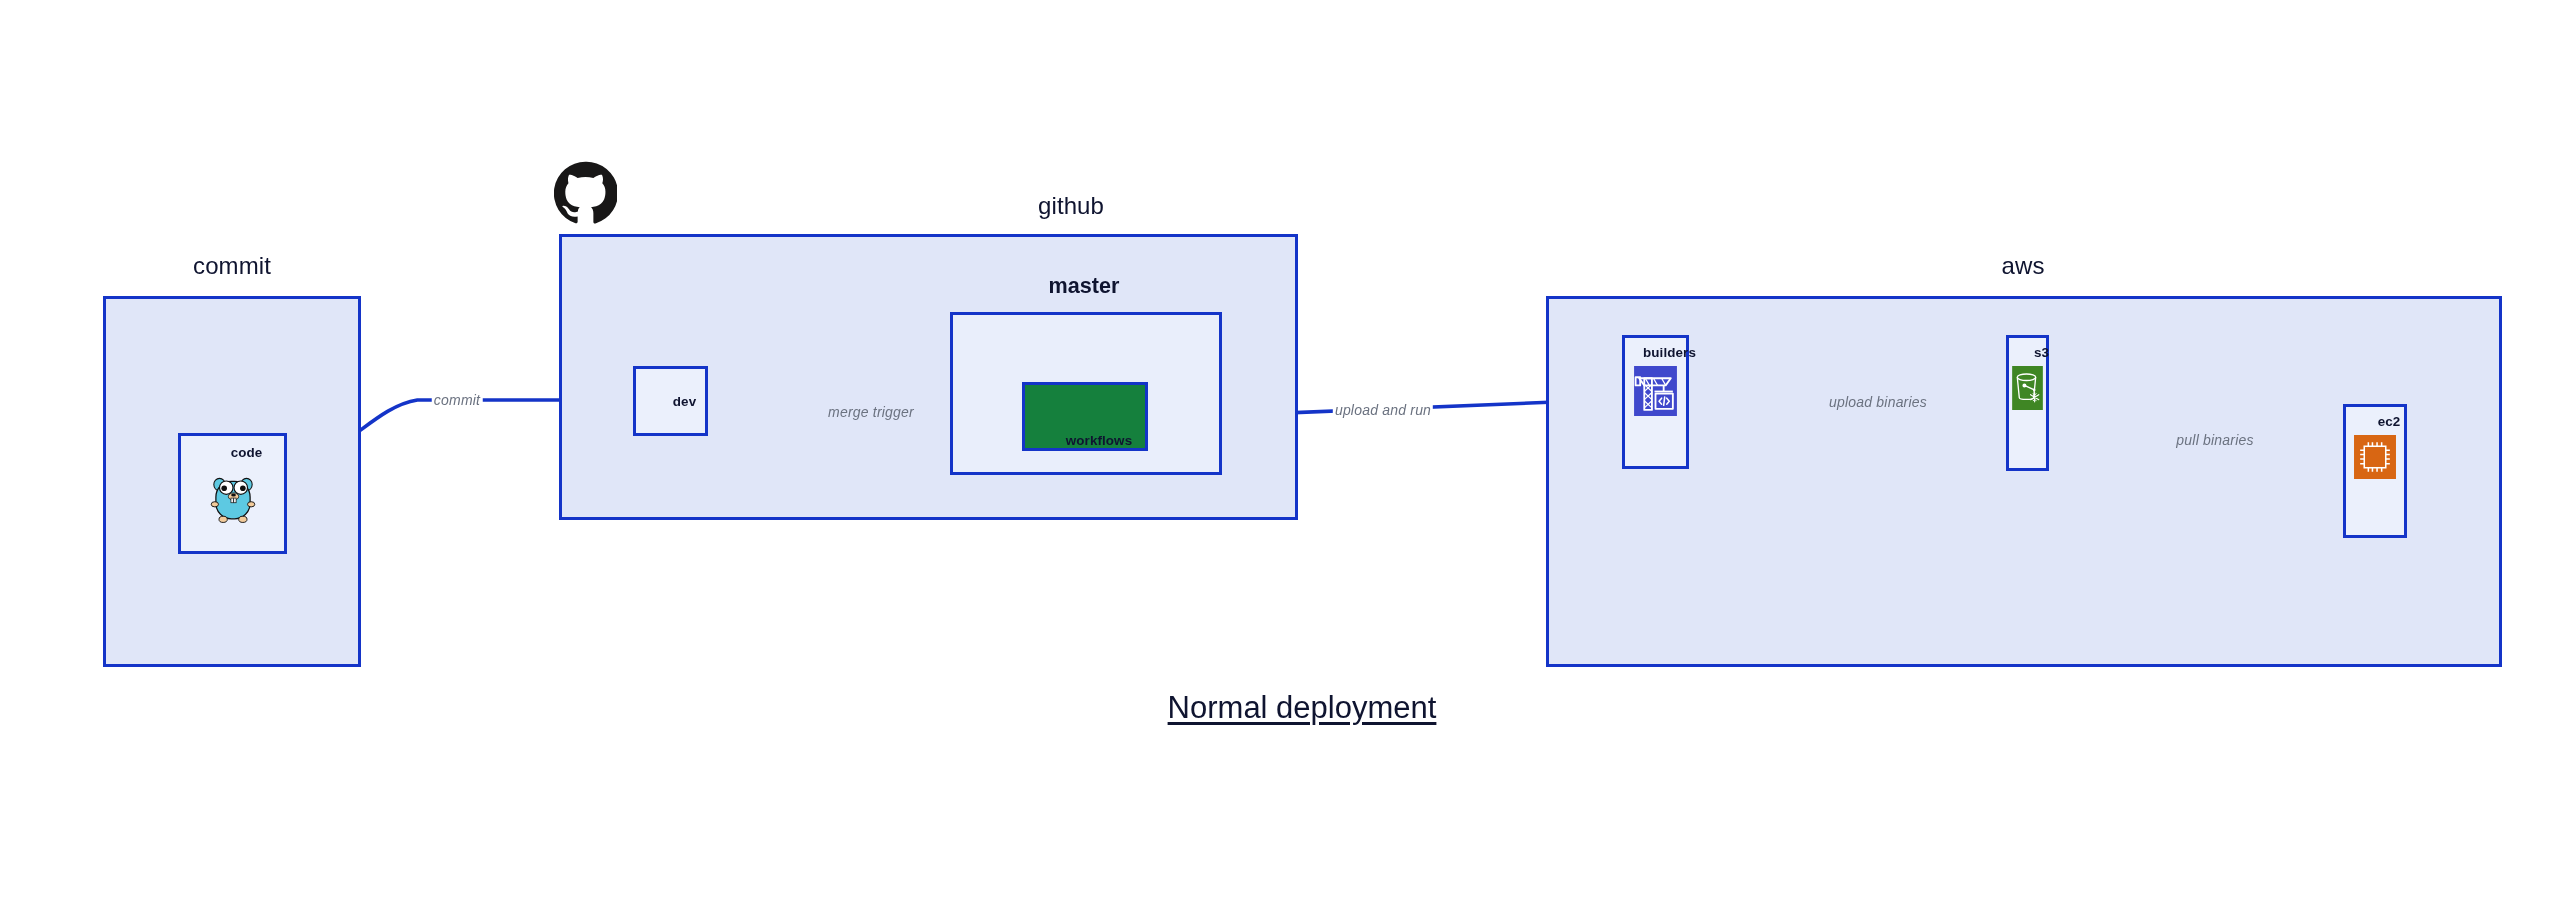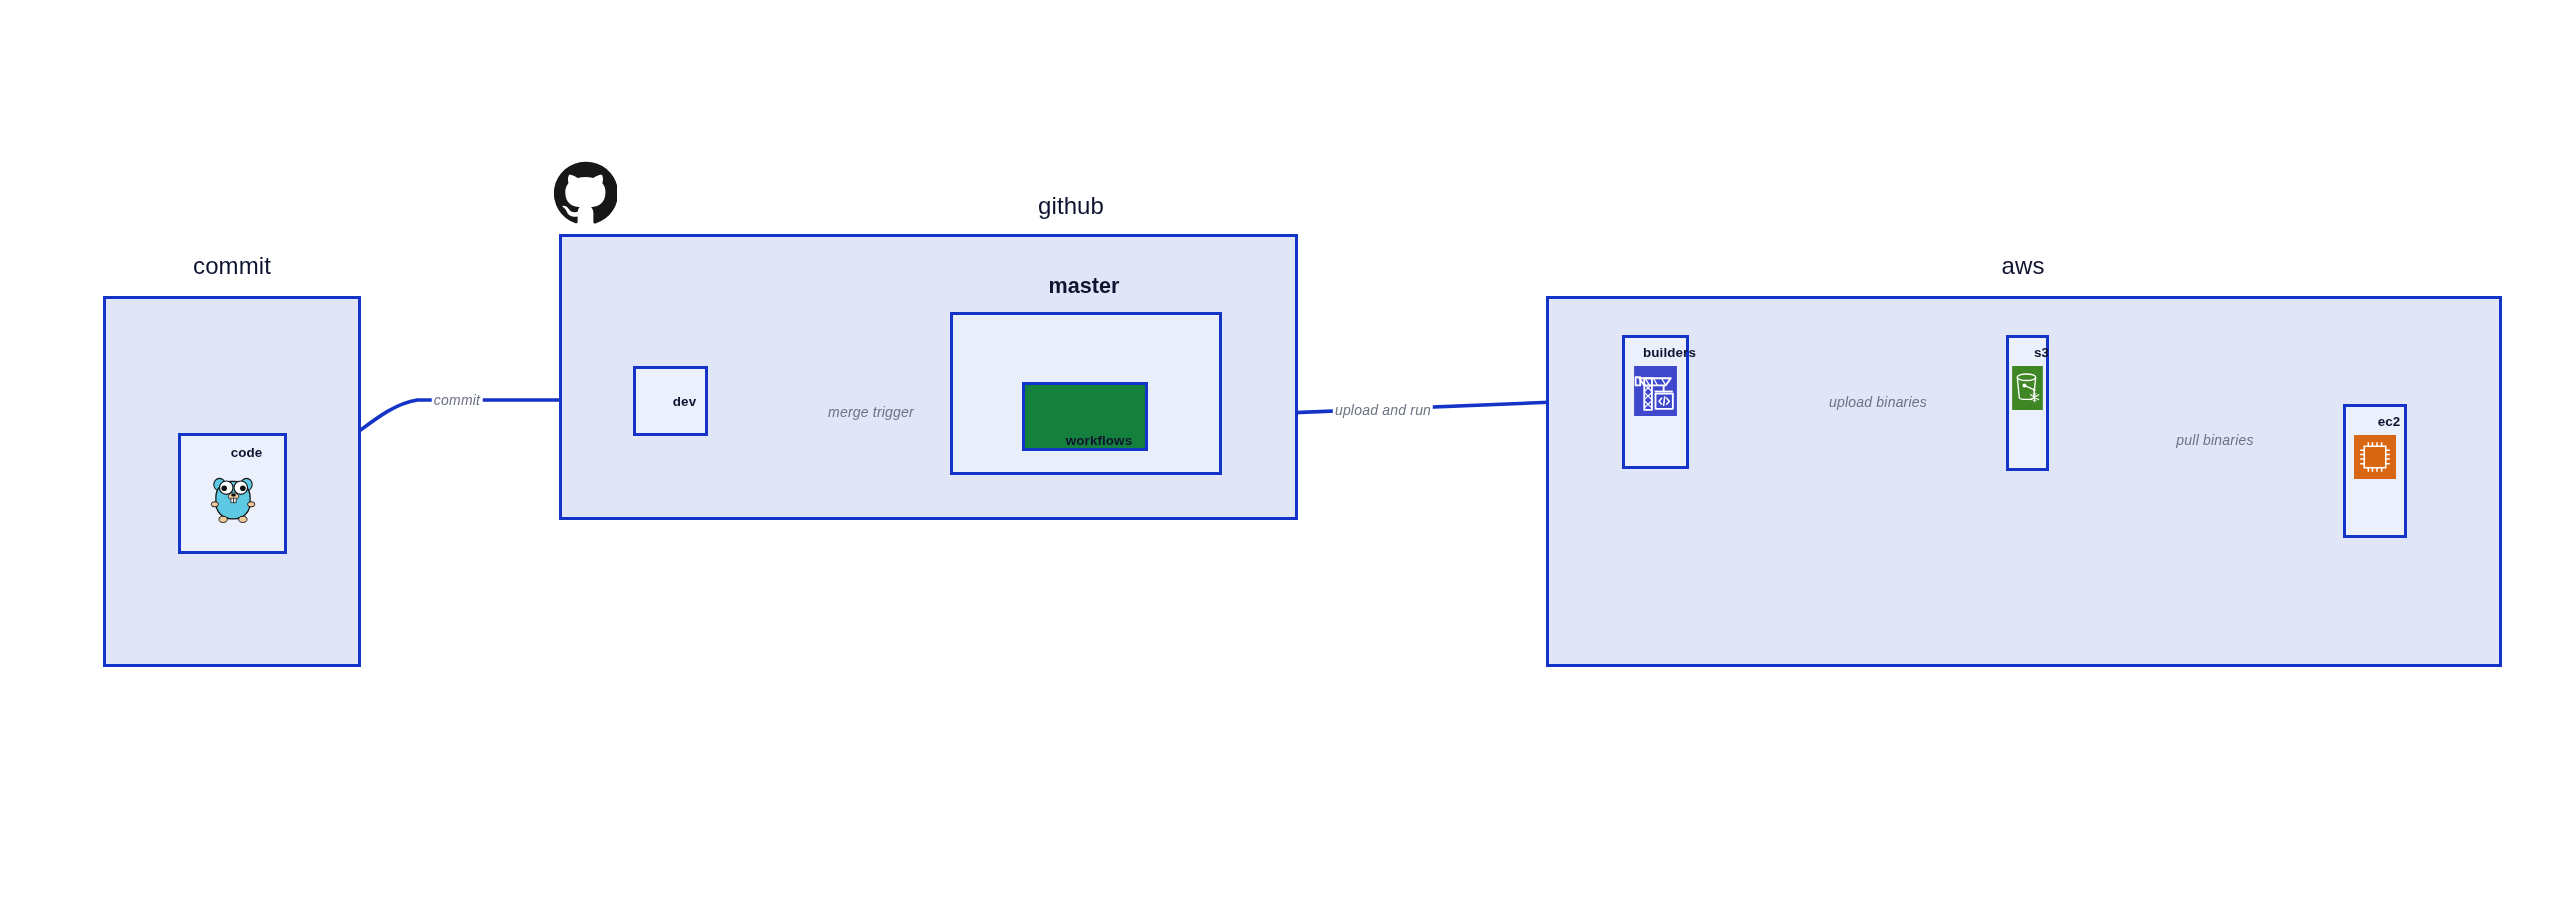--- a/index.html
+++ b/index.html
@@ -270,15 +270,16 @@
   <div class="edge-label on-white" style="left:457px; top:400px;">commit</div>
 
   <div class="edge-label on-grp" style="left:871px; top:412px;">merge trigger</div>
 
   <div class="edge-label on-white" style="left:1383px; top:410px;">upload and run</div>
 
   <div class="edge-label on-grp" style="left:1878px; top:402px;">upload binaries</div>
 
   <div class="edge-label on-grp" style="left:2215px; top:411px;margin-top:29px;">pull binaries</div>
 
+  <div id="diagram-title" style="left:1302px; top:690px;">Normal deployment</div>
 
 </div>
 
 
 </body></html>

